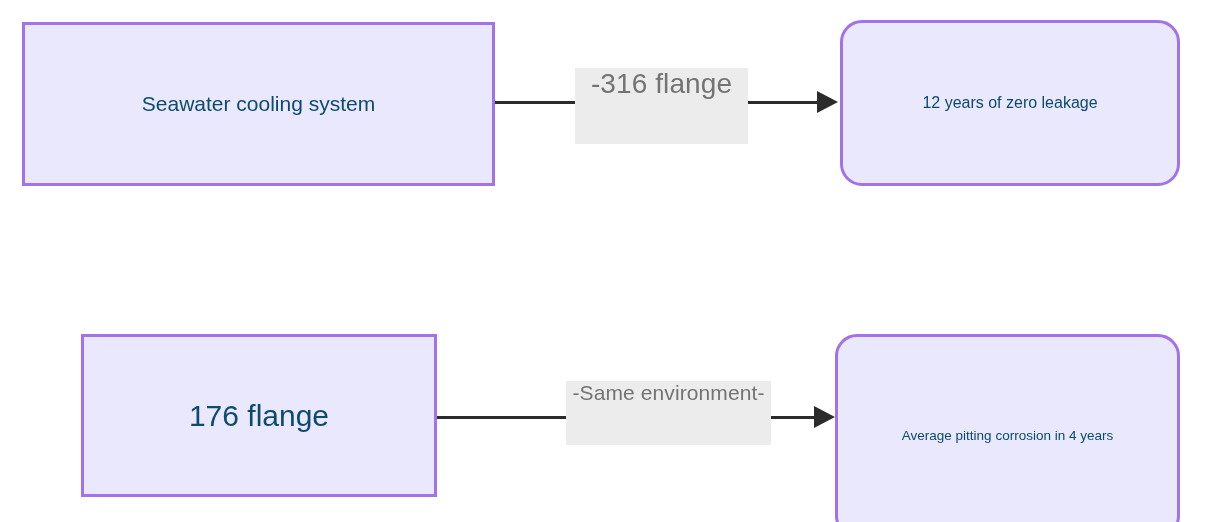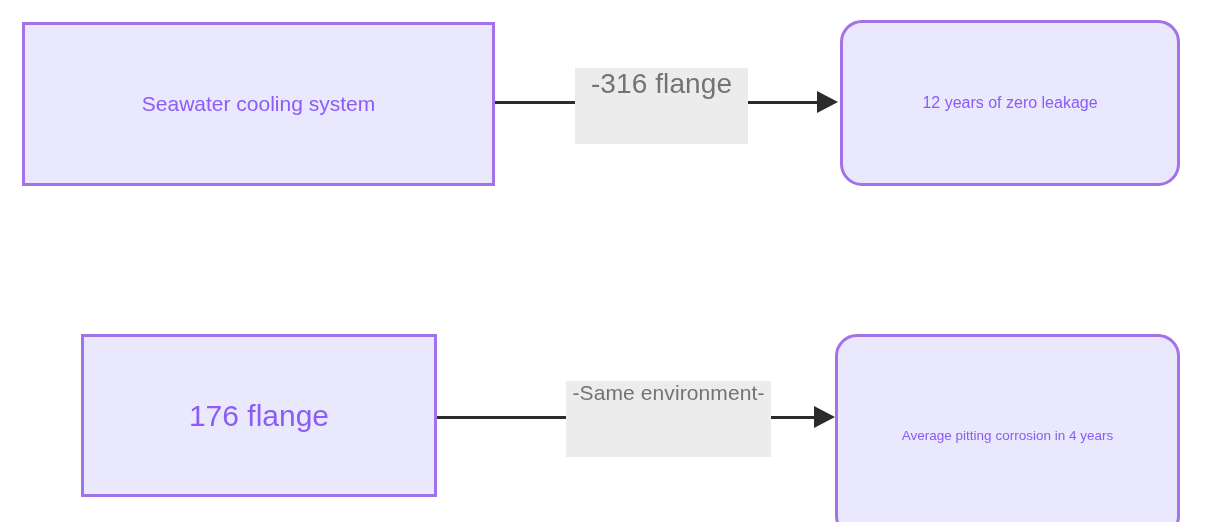--- a/index.html
+++ b/index.html
@@ -21,21 +21,21 @@
   }
   .node {
     position: absolute;
     box-sizing: border-box;
     background: #e9e8fd;
     border: 3px solid #a273e8;
     display: flex;
     align-items: center;
     justify-content: center;
     text-align: center;
-    color: #8b5cf6;
+    color: #0c4a6e;
     line-height: 1.25;
     padding: 4px 28px;
   }
   .node.rounded {
     border-radius: 22px;
   }
   .node-label {
     display: block;
     width: 100%;
   }
@@ -94,21 +94,21 @@
     font-size: 28px;
   }
 
   #edge-bottom-line {
     left: 437px; top: 416px; width: 377px;
   }
   #edge-bottom-arrow {
     left: 814px; top: 406px;
   }
   #edge-bottom-label {
-    left: 566px; top: 381px; width: 205px; height: 76px;
+    left: 566px; top: 381px; width: 205px; height: 64px;
     font-size: 21px;
   }
 </style>
 </head>
 <body>
 
 <div id="diagram-canvas">
 
   <div class="node" id="node-seawater-cooling-system">
     <span class="node-label">Seawater cooling system</span>

